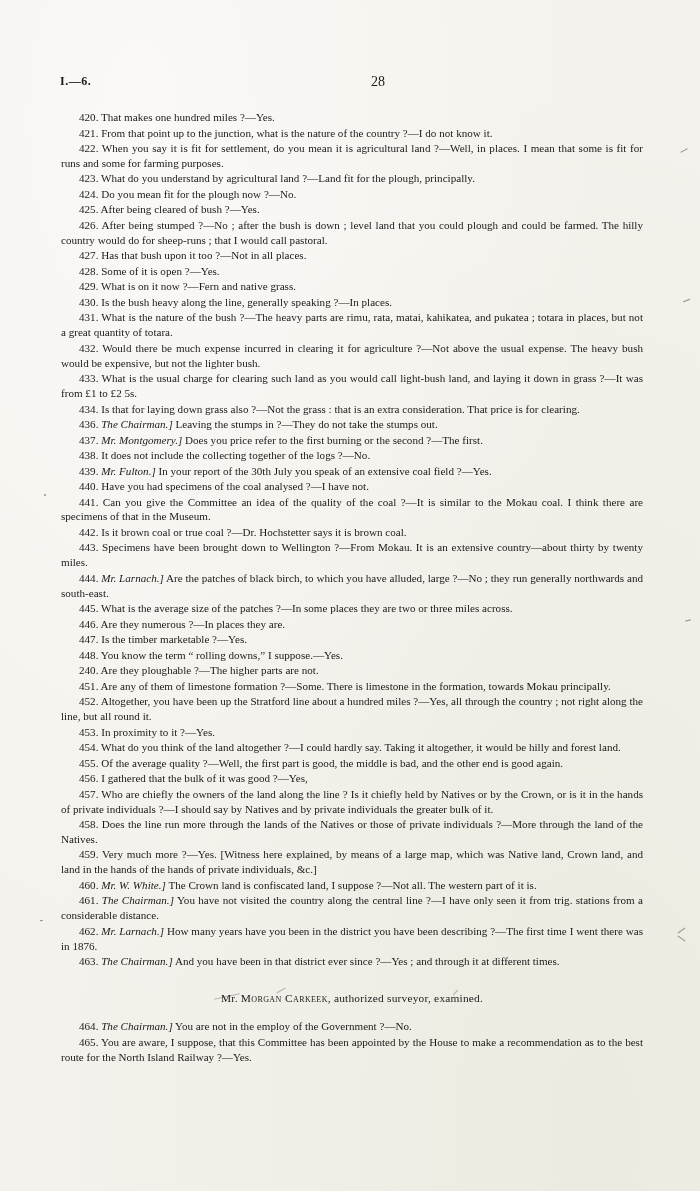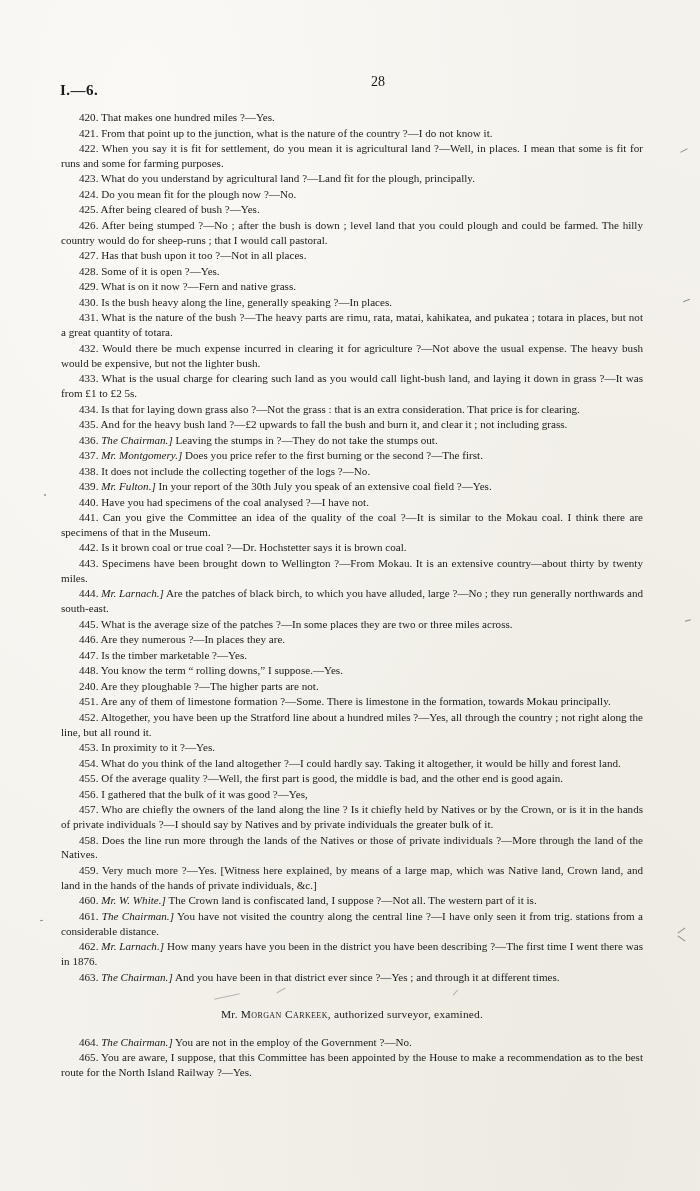--- a/index.html
+++ b/index.html
@@ -27,22 +27,22 @@
   .header {
     position: absolute;
     top: 74px;
     left: 0;
     width: 700px;
     height: 22px;
   }
   .header-left {
     position: absolute;
     left: 60px;
-    top: 8px;
-    font-size: 15px;
+    top: 0;
+    font-size: 12px;
     font-weight: bold;
     letter-spacing: 0.5px;
   }
   .header-center {
     position: absolute;
     left: 0;
     top: 0;
     width: 700px;
     text-align: center;
     font-size: 14px;
@@ -122,21 +122,20 @@
         <p class="qa"><span class="num">425.</span> <span>After being cleared of bush ?—Yes.</span></p>
         <p class="qa"><span class="num">426.</span> <span>After being stumped ?—No ; after the bush is down ; level land that you could plough and could be farmed.   The hilly country would do for sheep-runs ; that I would call pastoral.</span></p>
         <p class="qa"><span class="num">427.</span> <span>Has that bush upon it too ?—Not in all places.</span></p>
         <p class="qa"><span class="num">428.</span> <span>Some of it is open ?—Yes.</span></p>
         <p class="qa"><span class="num">429.</span> <span>What is on it now ?—Fern and native grass.</span></p>
         <p class="qa"><span class="num">430.</span> <span>Is the bush heavy along the line, generally speaking ?—In places.</span></p>
         <p class="qa"><span class="num">431.</span> <span>What is the nature of the bush ?—The heavy parts are rimu, rata, matai, kahikatea, and pukatea ; totara in places, but not a great quantity of totara.</span></p>
         <p class="qa"><span class="num">432.</span> <span>Would there be much expense incurred in clearing it for agriculture ?—Not above the usual expense.   The heavy bush would be expensive, but not the lighter bush.</span></p>
         <p class="qa"><span class="num">433.</span> <span>What is the usual charge for clearing such land as you would call light-bush land, and laying it down in grass ?—It was from £1 to £2 5s.</span></p>
         <p class="qa"><span class="num">434.</span> <span>Is that for laying down grass also ?—Not the grass : that is an extra consideration.   That price is for clearing.</span></p>
-        <p class="qa"><span class="num">435.</span> <span>And for the heavy bush land ?—£2 upwards to fall the bush and burn it, and clear it ; not including grass.</span></p>
         <p class="qa"><span class="num">436.</span> <span class="it">The Chairman.]</span> <span>Leaving the stumps in ?—They do not take the stumps out.</span></p>
         <p class="qa"><span class="num">437.</span> <span class="it">Mr. Montgomery.]</span> <span>Does you price refer to the first burning or the second ?—The first.</span></p>
         <p class="qa"><span class="num">438.</span> <span>It does not include the collecting together of the logs ?—No.</span></p>
         <p class="qa"><span class="num">439.</span> <span class="it">Mr. Fulton.]</span> <span>In your report of the 30th July you speak of an extensive coal field ?—Yes.</span></p>
         <p class="qa"><span class="num">440.</span> <span>Have you had specimens of the coal analysed ?—I have not.</span></p>
         <p class="qa"><span class="num">441.</span> <span>Can you give the Committee an idea of the quality of the coal ?—It is similar to the Mokau coal.   I think there are specimens of that in the Museum.</span></p>
         <p class="qa"><span class="num">442.</span> <span>Is it brown coal or true coal ?—Dr. Hochstetter says it is brown coal.</span></p>
         <p class="qa"><span class="num">443.</span> <span>Specimens have been brought down to Wellington ?—From Mokau.   It is an extensive country—about thirty by twenty miles.</span></p>
         <p class="qa"><span class="num">444.</span> <span class="it">Mr. Larnach.]</span> <span>Are the patches of black birch, to which you have alluded, large ?—No ; they run generally northwards and south-east.</span></p>
         <p class="qa"><span class="num">445.</span> <span>What is the average size of the patches ?—In some places they are two or three miles across.</span></p>

